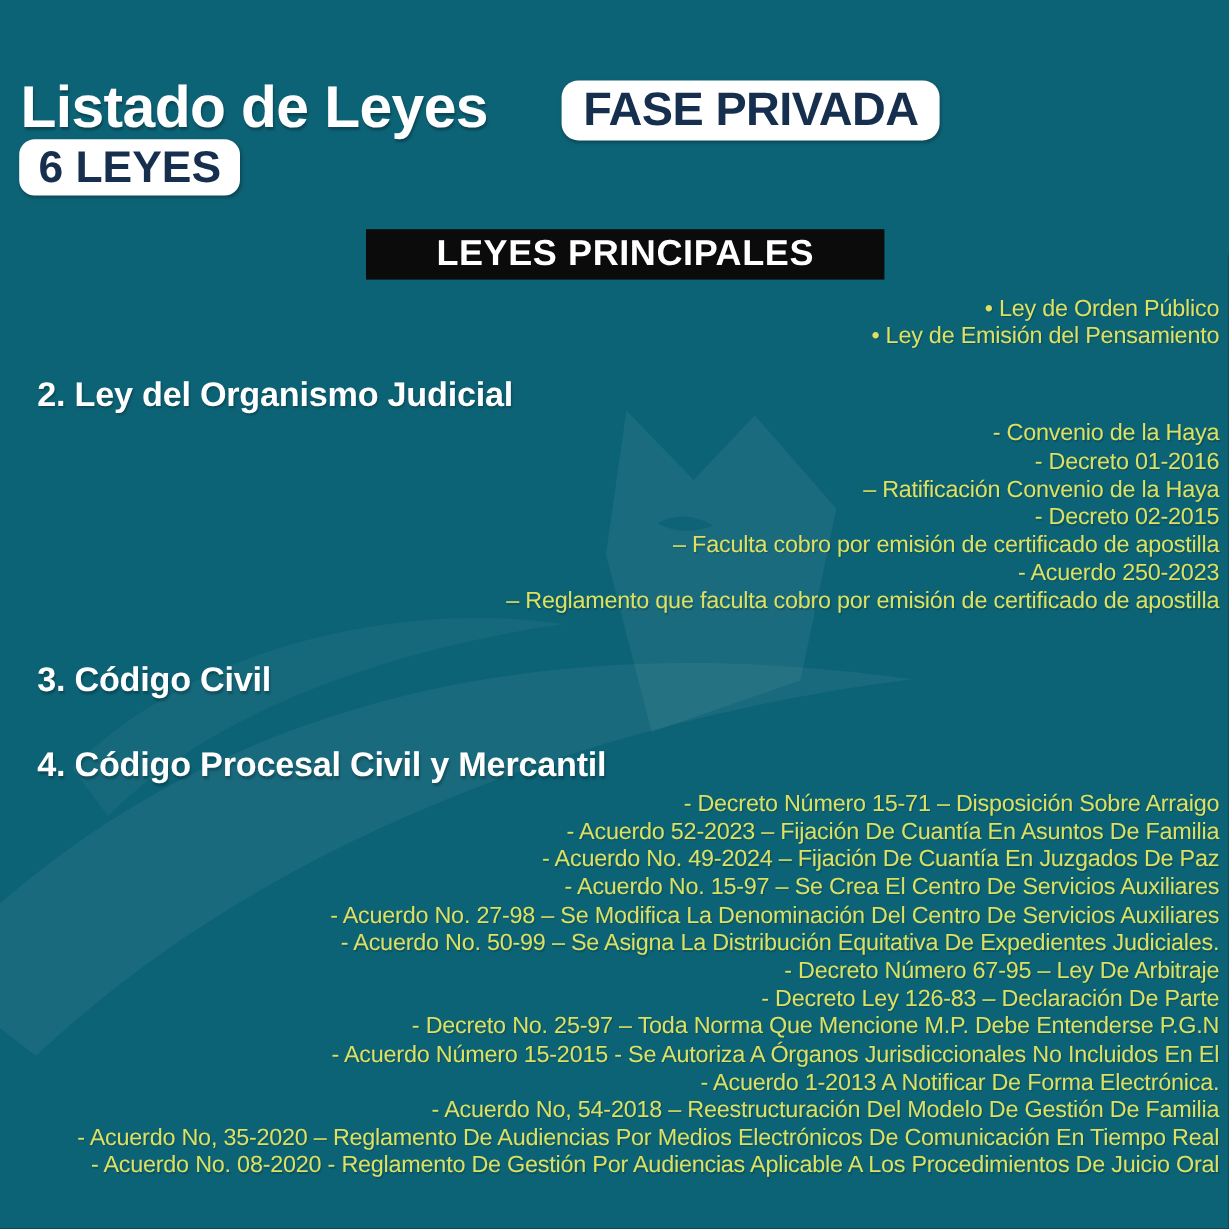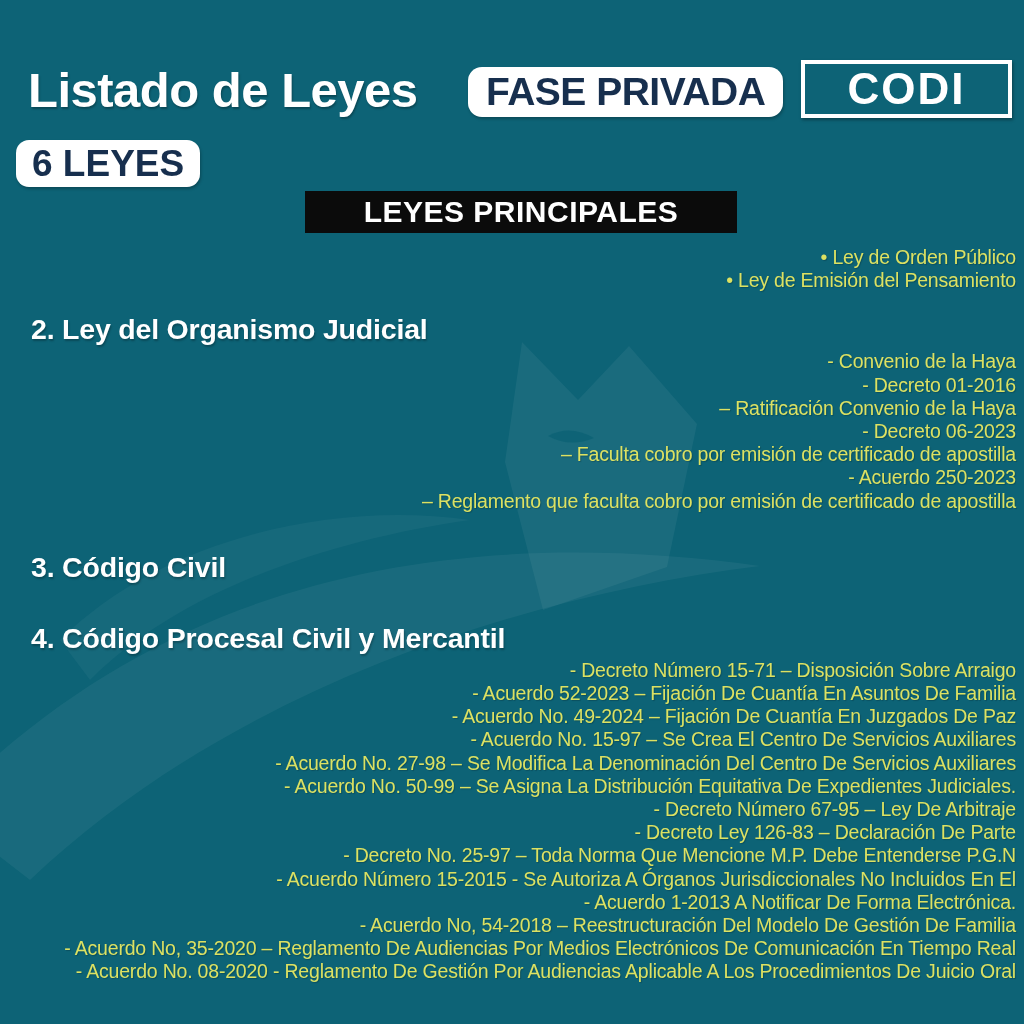--- a/index.html
+++ b/index.html
@@ -15,21 +15,21 @@
     position:relative;
     width:1024px;height:1024px;
     background:var(--bg);
     overflow:hidden;
     font-family:"Liberation Sans", sans-serif;
   }
   
   .watermark{position:absolute;left:0;top:0;width:1024px;height:1024px;pointer-events:none;}
   
   .title{
-    position:absolute;left:28px;top:62px;
+    position:absolute;left:17px;top:62px;
     font-size:49px;font-weight:700;color:var(--white);
     letter-spacing:-0.5px;
     text-shadow:1px 2px 2px rgba(0,0,0,0.28);
     white-space:nowrap;
   }
   .phase-badge{
     position:absolute;left:468px;top:67px;
     height:50px;line-height:50px;
     padding:0 18px;
     background:var(--white);
@@ -45,21 +45,21 @@
     width:211px;height:58px;
     border:4px solid var(--white);
     background:transparent;
     display:flex;align-items:center;justify-content:center;
     color:var(--white);
     font-size:44px;font-weight:700;
     letter-spacing:2px;
     box-shadow:1px 2px 3px rgba(0,0,0,0.35);
   }
   .count-badge{
-    position:absolute;left:16px;top:140px;
+    position:absolute;left:16px;top:116px;
     height:47px;line-height:47px;
     padding:0 16px;
     background:var(--white);
     border-radius:13px;
     color:var(--navy);
     font-size:37px;font-weight:700;
     white-space:nowrap;
     box-shadow:1px 2px 3px rgba(0,0,0,0.25);
   }
   .section-bar{
@@ -103,43 +103,40 @@
 
   <svg class="watermark" viewBox="0 0 1024 1024" xmlns="http://www.w3.org/2000/svg" aria-hidden="true">
     <path d="M 505 462 L 522 342 L 578 400 L 629 346 L 697 424 L 667 567 L 543 610 Z" fill="rgba(255,255,255,0.055)"></path>
     <path d="M 548 436 q 22 -12 46 2 q -24 10 -46 -2 Z" fill="rgba(13,99,118,0.9)"></path>
     <path d="M -60 810 C 150 590 430 520 760 566 C 520 596 230 690 30 880 Z" fill="rgba(255,255,255,0.05)"></path>
     <path d="M 60 640 C 160 540 330 500 470 520 C 330 540 180 590 90 680 Z" fill="rgba(255,255,255,0.04)"></path>
   </svg>
 
   <div class="title">Listado de Leyes</div>
   <div class="phase-badge">FASE PRIVADA</div>
-  <div class="codi-box">
-    <span>CODI</span>
-  </div>
   <div class="count-badge">6 LEYES</div>
 
   <div class="section-bar">
     <span>LEYES PRINCIPALES</span>
   </div>
 
   <div class="content">
       <div class="law">
         <ul class="law-items">
           <li>• Ley de Orden Público</li>
           <li>• Ley de Emisión del Pensamiento</li>
         </ul>
       </div>
       <div class="law gap-lg">
         <div class="law-title">2. Ley del Organismo Judicial</div>
         <ul class="law-items">
           <li>- Convenio de la Haya</li>
           <li>- Decreto 01-2016</li>
           <li>– Ratificación Convenio de la Haya</li>
-          <li>- Decreto 06-2023</li>
+          <li>- Decreto 02-2015</li>
           <li>– Faculta cobro por emisión de certificado de apostilla</li>
           <li>- Acuerdo 250-2023</li>
           <li>– Reglamento que faculta cobro por emisión de certificado de apostilla</li>
         </ul>
       </div>
       <div class="law gap-lg">
         <div class="law-title">3. Código Civil</div>
       </div>
       <div class="law">
         <div class="law-title">4. Código Procesal Civil y Mercantil</div>

